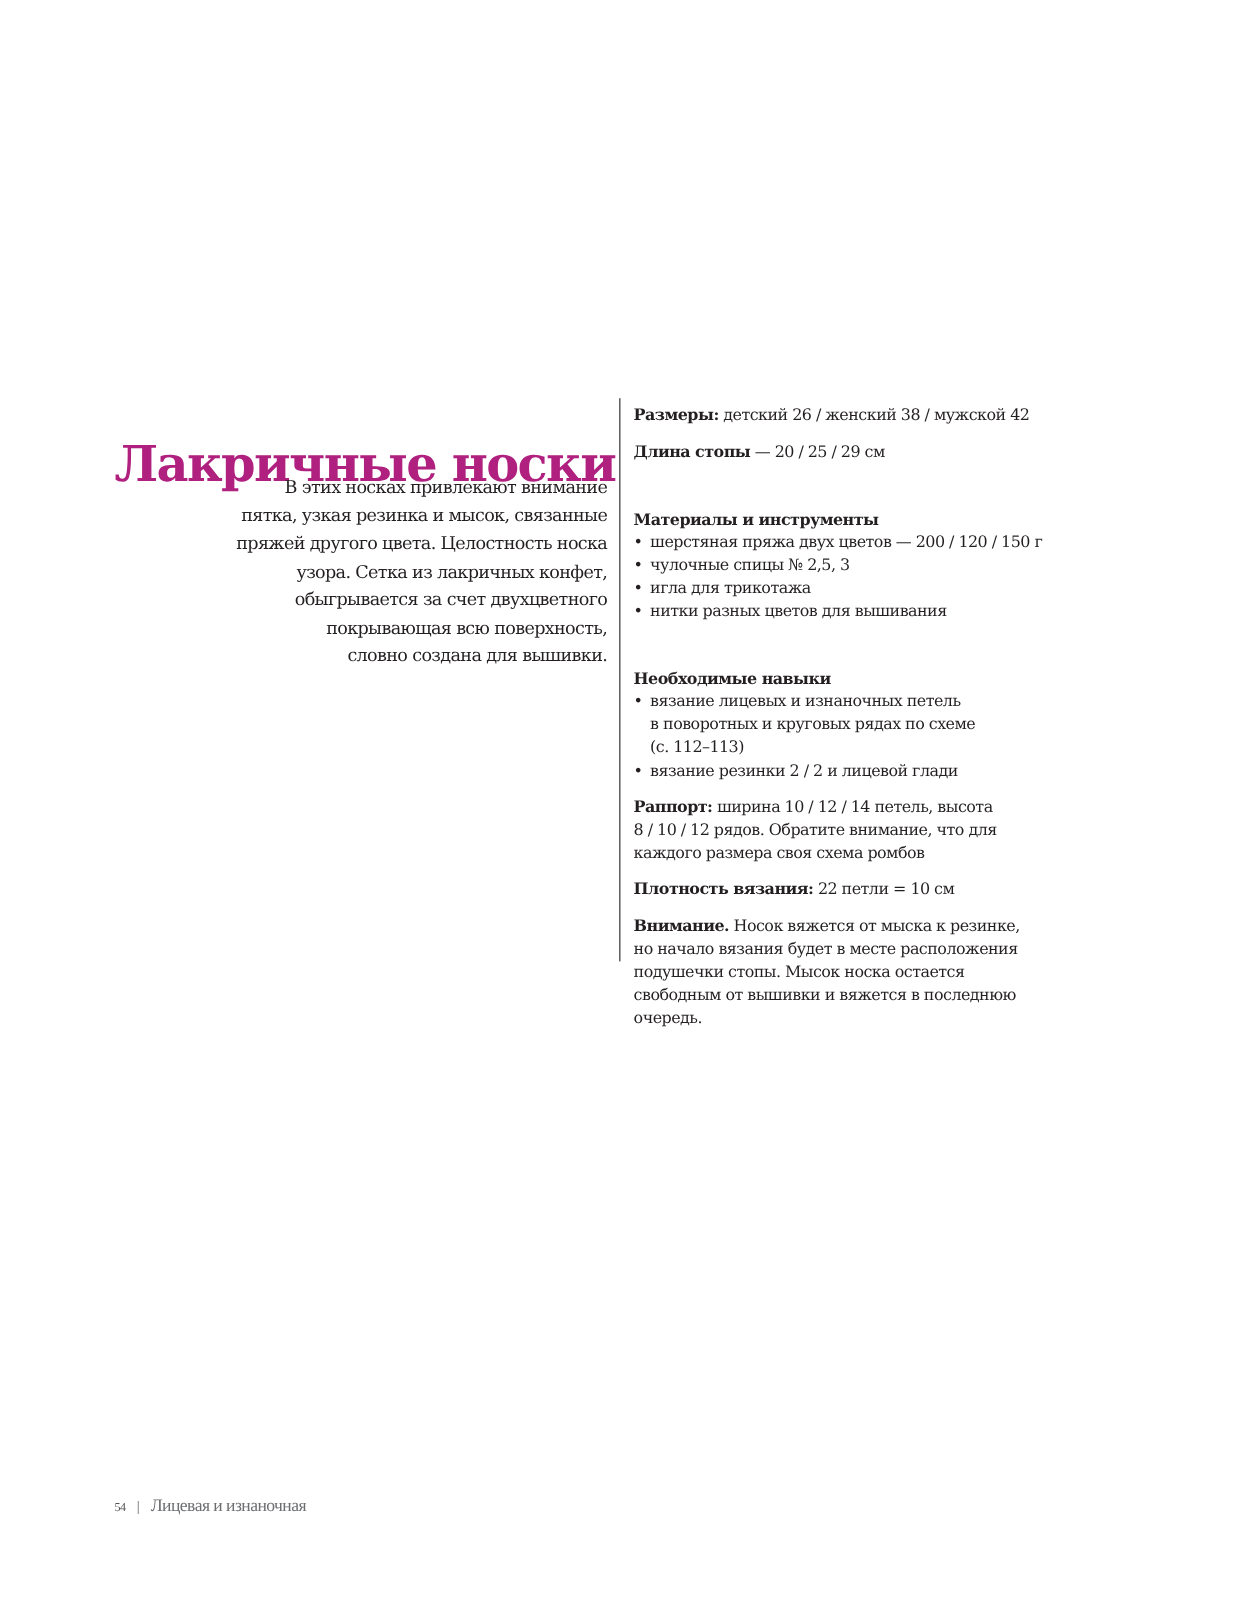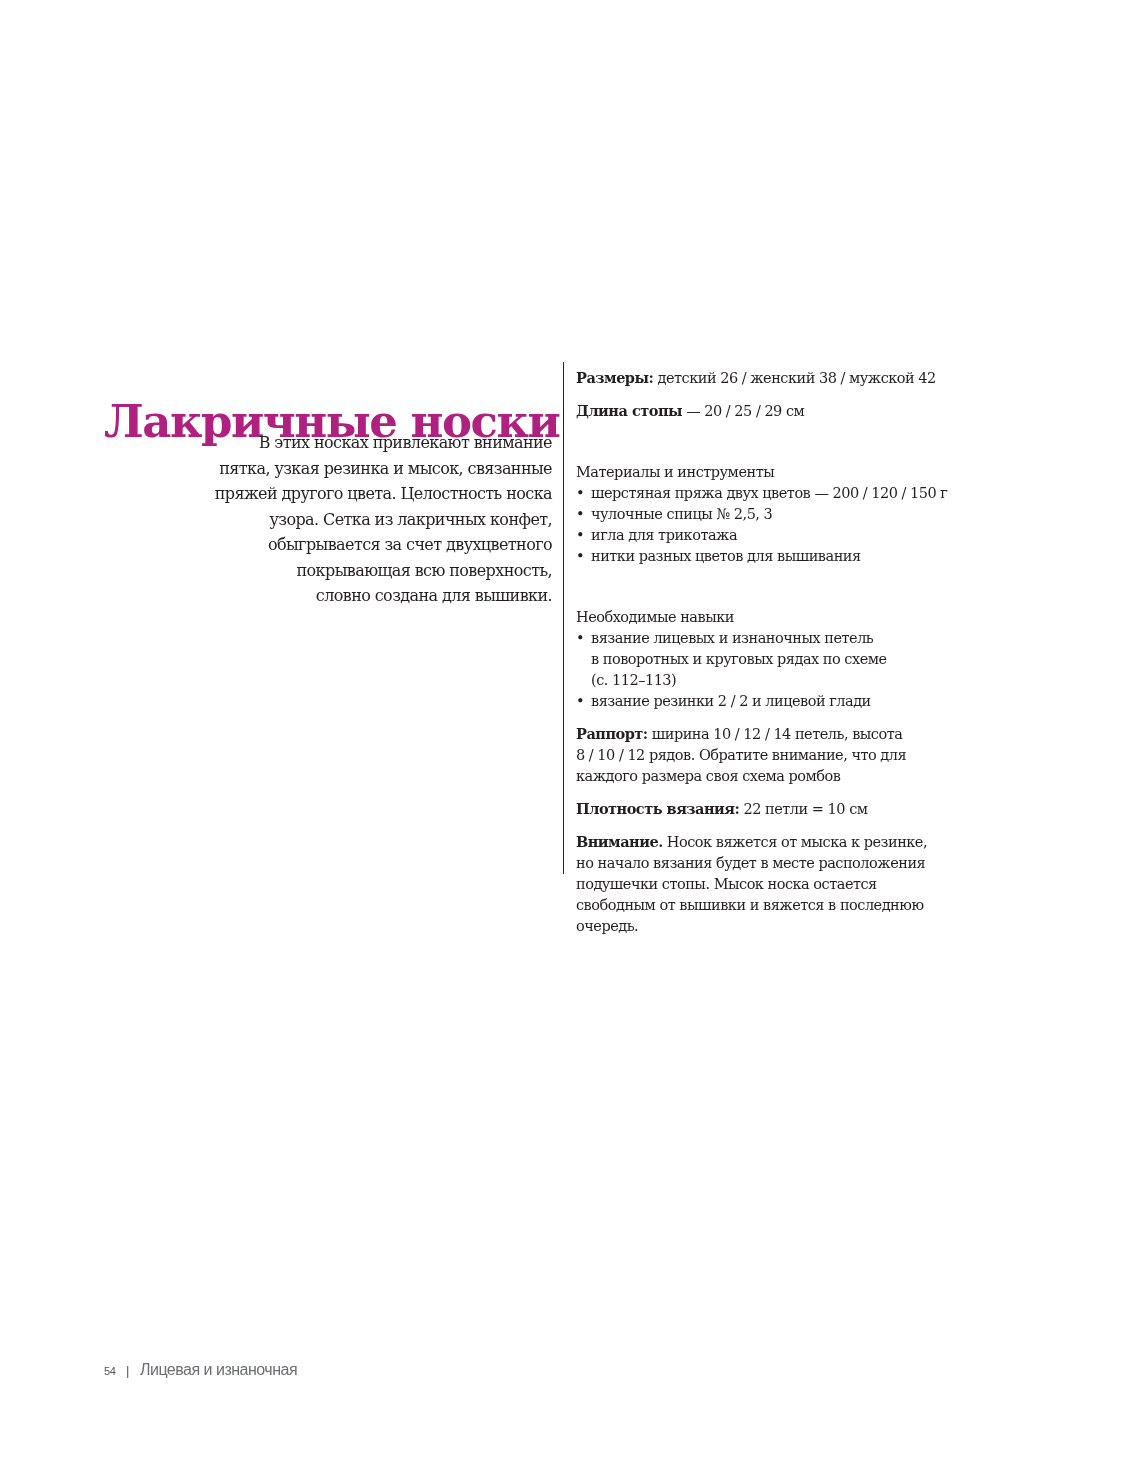--- a/index.html
+++ b/index.html
@@ -55,21 +55,21 @@
       top: 367px;
       width: 430px;
       font-family: "DejaVu Serif", serif;
       font-size: 14.5px;
       line-height: 21px;
       letter-spacing: -0.5px;
     }
     .spec-block { margin-bottom: 11px; }
     .spec-block .label { font-weight: bold; }
     .spec-block .line { display: block; white-space: nowrap; }
-    .heading { display: block; font-weight: normal; white-space: nowrap; margin-top: 40px; }
+    .heading { display: block; font-weight: bold; white-space: nowrap; margin-top: 40px; }
     ul.bullets {
       list-style: none;
       margin: 0;
       padding: 0;
     }
     ul.bullets li {
       position: relative;
       padding-left: 15px;
       white-space: nowrap;
     }
@@ -77,21 +77,21 @@
       content: "•";
       position: absolute;
       left: 0;
       top: 0;
     }
     ul.bullets li .cont { display: block; }
     .footer {
       position: absolute;
       left: 104px;
       top: 1361px;
-      font-family: Liberation Sans, sans-serif;
+      font-family: Liberation Serif, serif;
       color: #555555;
       white-space: nowrap;
     }
     .footer .page-num { font-size: 11px; letter-spacing: -0.3px; }
     .footer .sep { font-size: 13px; margin: 0 6px 0 6px; }
     .footer .section { font-size: 16px; letter-spacing: -0.5px; color: #6d6e71; }
   </style>
 </head>
 <body>
 

